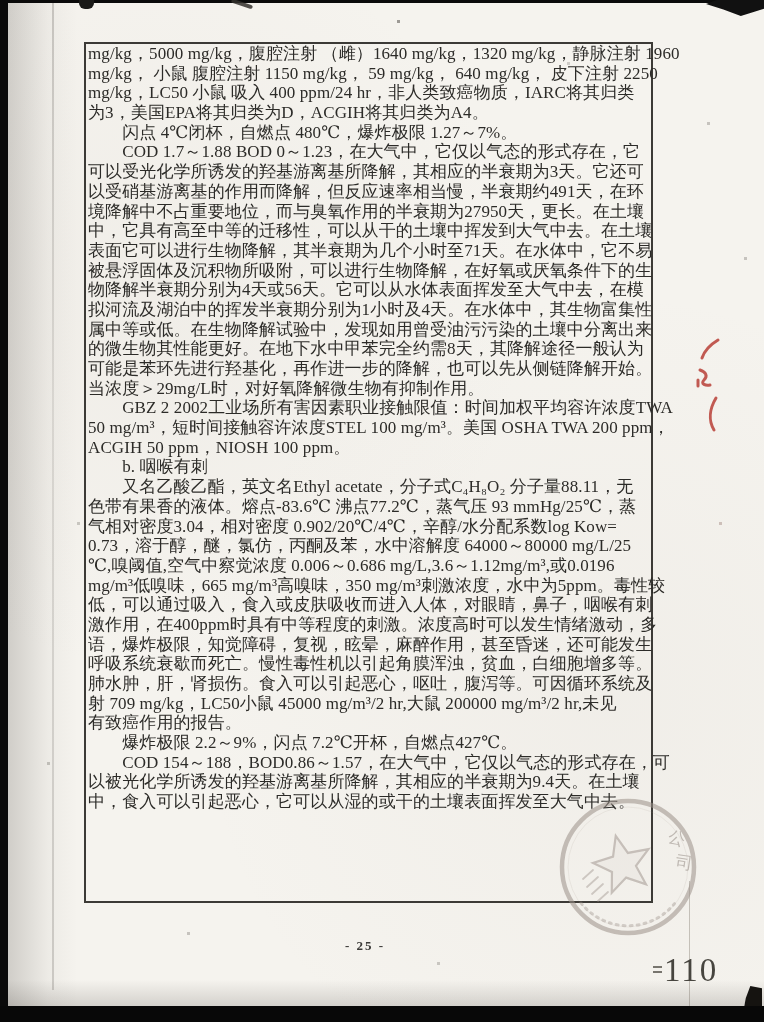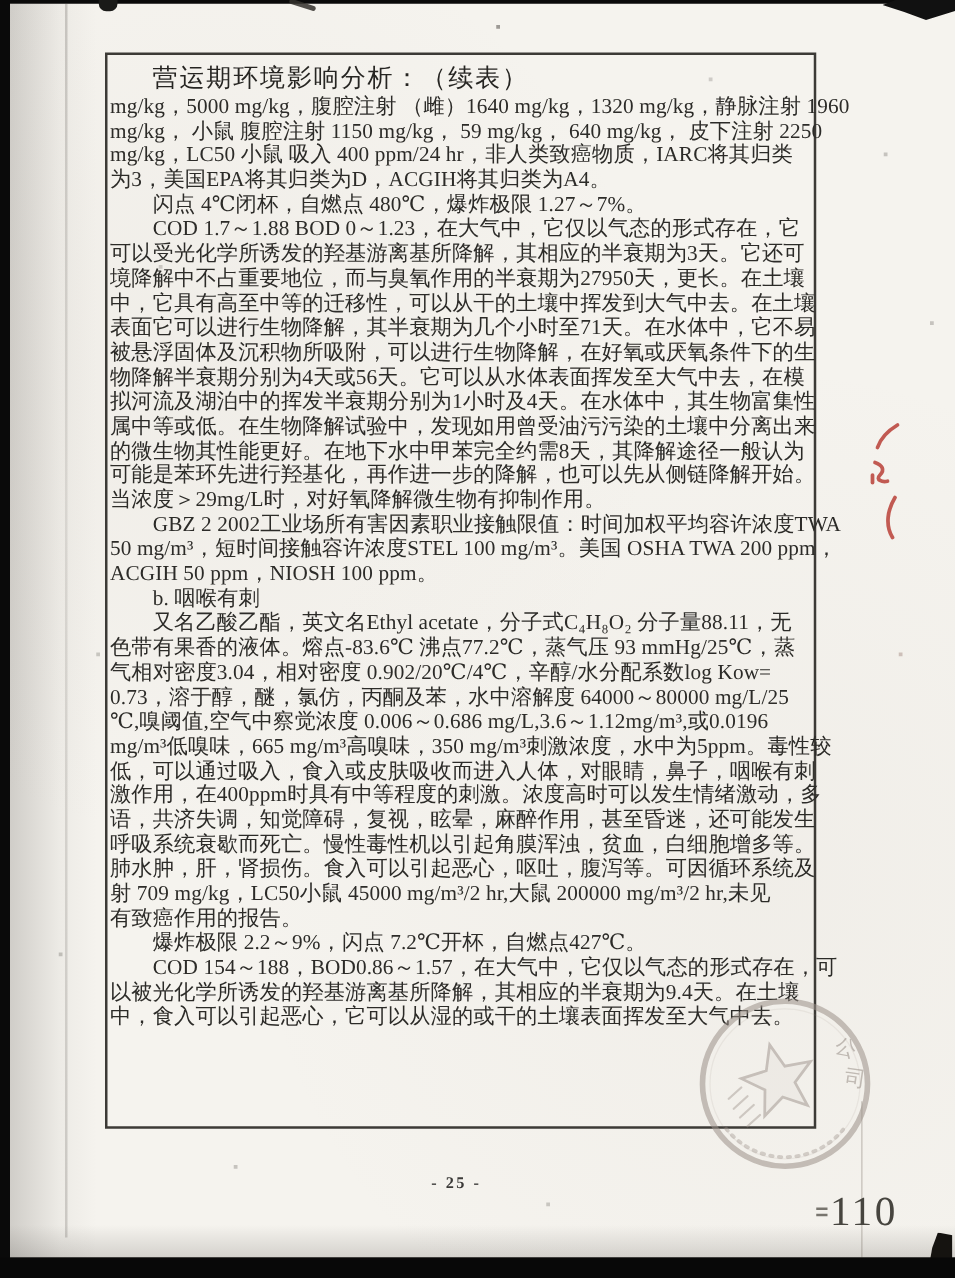--- a/index.html
+++ b/index.html
@@ -81,29 +81,29 @@
 </style>
 </head>
 <body>
 
 <div class="paper">
   <div class="fold-line"></div>
   <div class="fold-line-right"></div>
   <div class="speckles"></div>
 
   <div class="text-box" style="left:76px;top:39px;">
-    <div class="doc-title">营运期环境影响分析：（续表）</div>
     <div class="body-text">
         <div class="tline">mg/kg，5000 mg/kg，腹腔注射 （雌）1640 mg/kg，1320 mg/kg，静脉注射 1960</div>
         <div class="tline">mg/kg， 小鼠 腹腔注射 1150 mg/kg， 59 mg/kg， 640 mg/kg， 皮下注射 2250</div>
         <div class="tline">mg/kg，LC50 小鼠 吸入 400 ppm/24 hr，非人类致癌物质，IARC将其归类</div>
         <div class="tline">为3，美国EPA将其归类为D，ACGIH将其归类为A4。</div>
         <div class="tline">　　闪点 4℃闭杯，自燃点 480℃，爆炸极限 1.27～7%。</div>
         <div class="tline">　　COD 1.7～1.88 BOD 0～1.23，在大气中，它仅以气态的形式存在，它</div>
         <div class="tline">可以受光化学所诱发的羟基游离基所降解，其相应的半衰期为3天。它还可</div>
+        <div class="tline">以受硝基游离基的作用而降解，但反应速率相当慢，半衰期约491天，在环</div>
         <div class="tline">境降解中不占重要地位，而与臭氧作用的半衰期为27950天，更长。在土壤</div>
         <div class="tline">中，它具有高至中等的迁移性，可以从干的土壤中挥发到大气中去。在土壤</div>
         <div class="tline">表面它可以进行生物降解，其半衰期为几个小时至71天。在水体中，它不易</div>
         <div class="tline">被悬浮固体及沉积物所吸附，可以进行生物降解，在好氧或厌氧条件下的生</div>
         <div class="tline">物降解半衰期分别为4天或56天。它可以从水体表面挥发至大气中去，在模</div>
         <div class="tline">拟河流及湖泊中的挥发半衰期分别为1小时及4天。在水体中，其生物富集性</div>
         <div class="tline">属中等或低。在生物降解试验中，发现如用曾受油污污染的土壤中分离出来</div>
         <div class="tline">的微生物其性能更好。在地下水中甲苯完全约需8天，其降解途径一般认为</div>
         <div class="tline">可能是苯环先进行羟基化，再作进一步的降解，也可以先从侧链降解开始。</div>
         <div class="tline">当浓度＞29mg/L时，对好氧降解微生物有抑制作用。</div>
@@ -112,21 +112,21 @@
         <div class="tline">ACGIH 50 ppm，NIOSH 100 ppm。</div>
         <div class="tline">　　b. 咽喉有刺</div>
         <div class="tline">　　又名乙酸乙酯，英文名Ethyl acetate，分子式C₄H₈O₂ 分子量88.11，无</div>
         <div class="tline">色带有果香的液体。熔点-83.6℃ 沸点77.2℃，蒸气压 93 mmHg/25℃，蒸</div>
         <div class="tline">气相对密度3.04，相对密度 0.902/20℃/4℃，辛醇/水分配系数log Kow=</div>
         <div class="tline">0.73，溶于醇，醚，氯仿，丙酮及苯，水中溶解度 64000～80000 mg/L/25</div>
         <div class="tline">℃,嗅阈值,空气中察觉浓度 0.006～0.686 mg/L,3.6～1.12mg/m³,或0.0196</div>
         <div class="tline">mg/m³低嗅味，665 mg/m³高嗅味，350 mg/m³刺激浓度，水中为5ppm。毒性较</div>
         <div class="tline">低，可以通过吸入，食入或皮肤吸收而进入人体，对眼睛，鼻子，咽喉有刺</div>
         <div class="tline">激作用，在400ppm时具有中等程度的刺激。浓度高时可以发生情绪激动，多</div>
-        <div class="tline">语，共济失调，知觉障碍，复视，眩晕，麻醉作用，甚至昏迷，还可能发生</div>
+        <div class="tline">语，爆炸极限，知觉障碍，复视，眩晕，麻醉作用，甚至昏迷，还可能发生</div>
         <div class="tline">呼吸系统衰歇而死亡。慢性毒性机以引起角膜浑浊，贫血，白细胞增多等。</div>
         <div class="tline">肺水肿，肝，肾损伤。食入可以引起恶心，呕吐，腹泻等。可因循环系统及</div>
         <div class="tline">射 709 mg/kg，LC50小鼠 45000 mg/m³/2 hr,大鼠 200000 mg/m³/2 hr,未见</div>
         <div class="tline">有致癌作用的报告。</div>
         <div class="tline">　　爆炸极限 2.2～9%，闪点 7.2℃开杯，自燃点427℃。</div>
         <div class="tline">　　COD 154～188，BOD0.86～1.57，在大气中，它仅以气态的形式存在，可</div>
         <div class="tline">以被光化学所诱发的羟基游离基所降解，其相应的半衰期为9.4天。在土壤</div>
         <div class="tline">中，食入可以引起恶心，它可以从湿的或干的土壤表面挥发至大气中去。</div>
       </div>
   </div>

